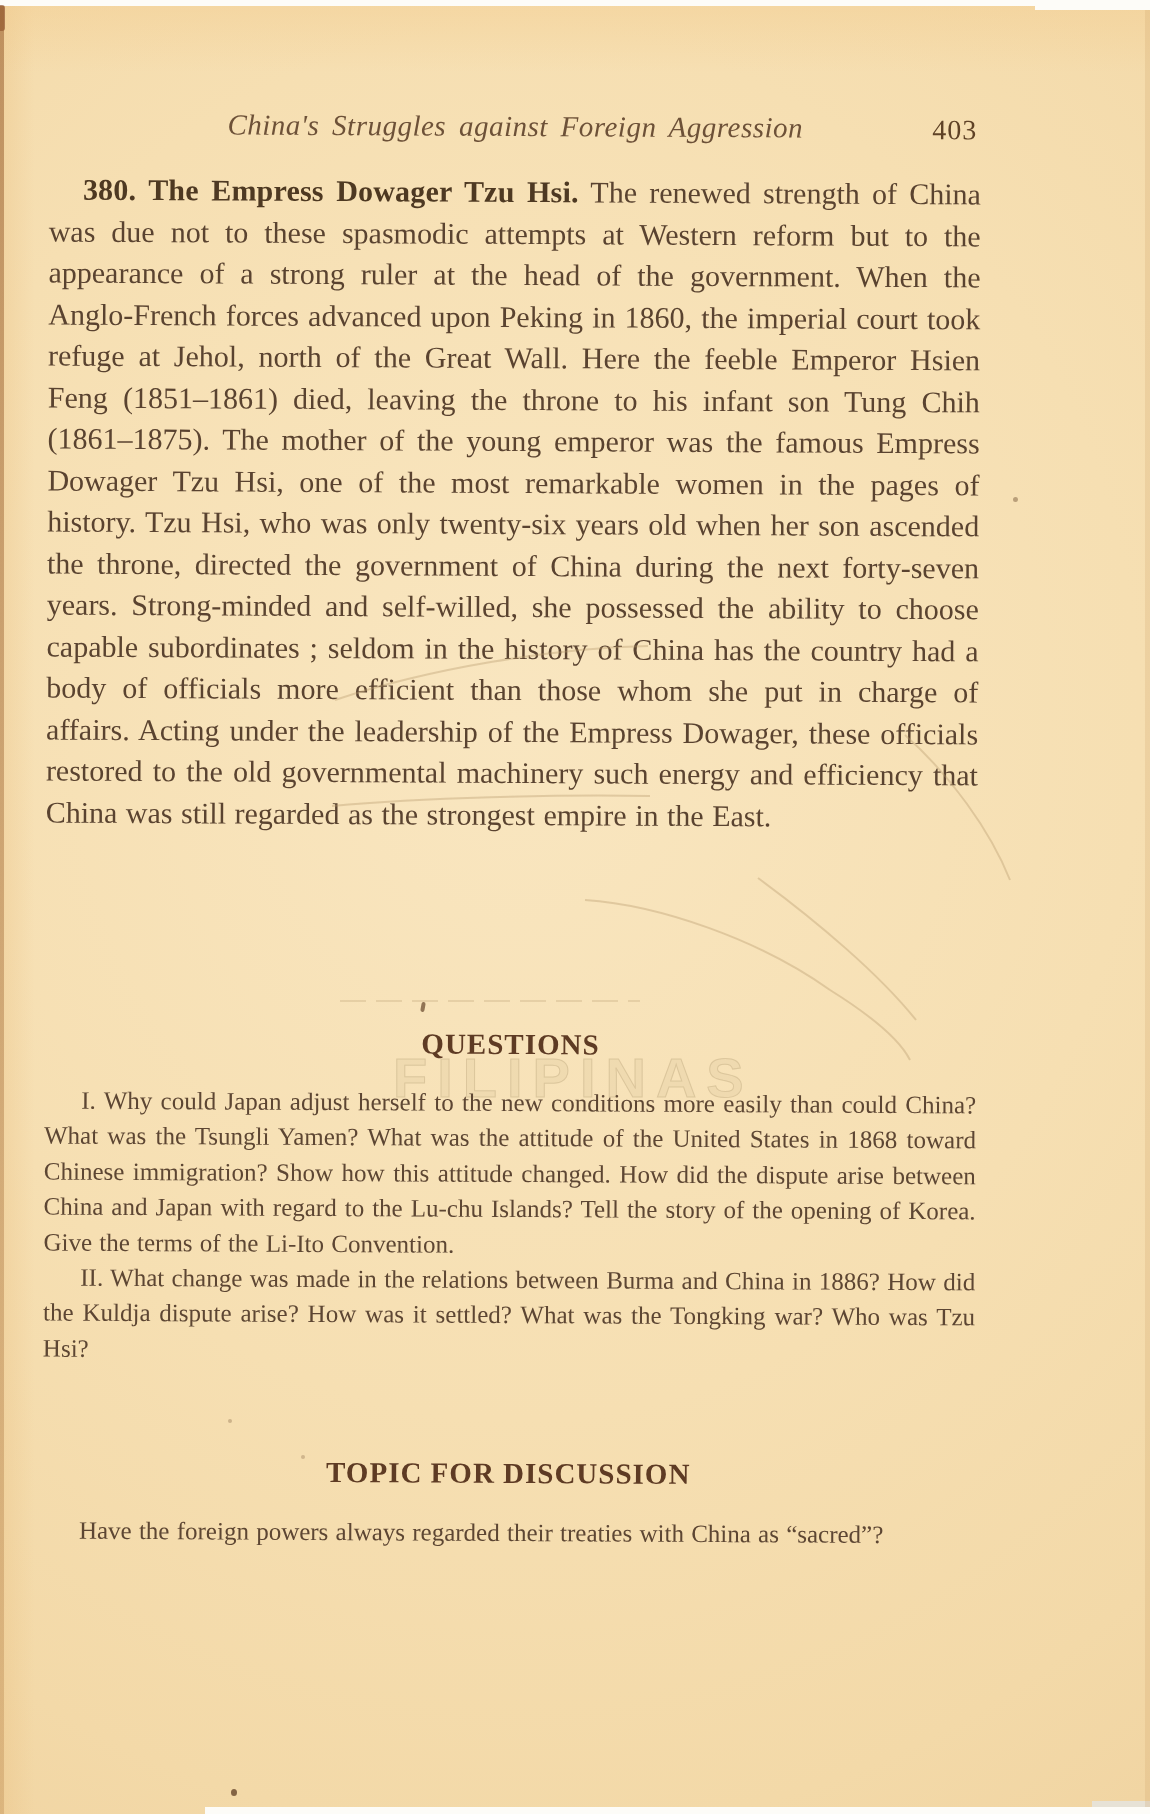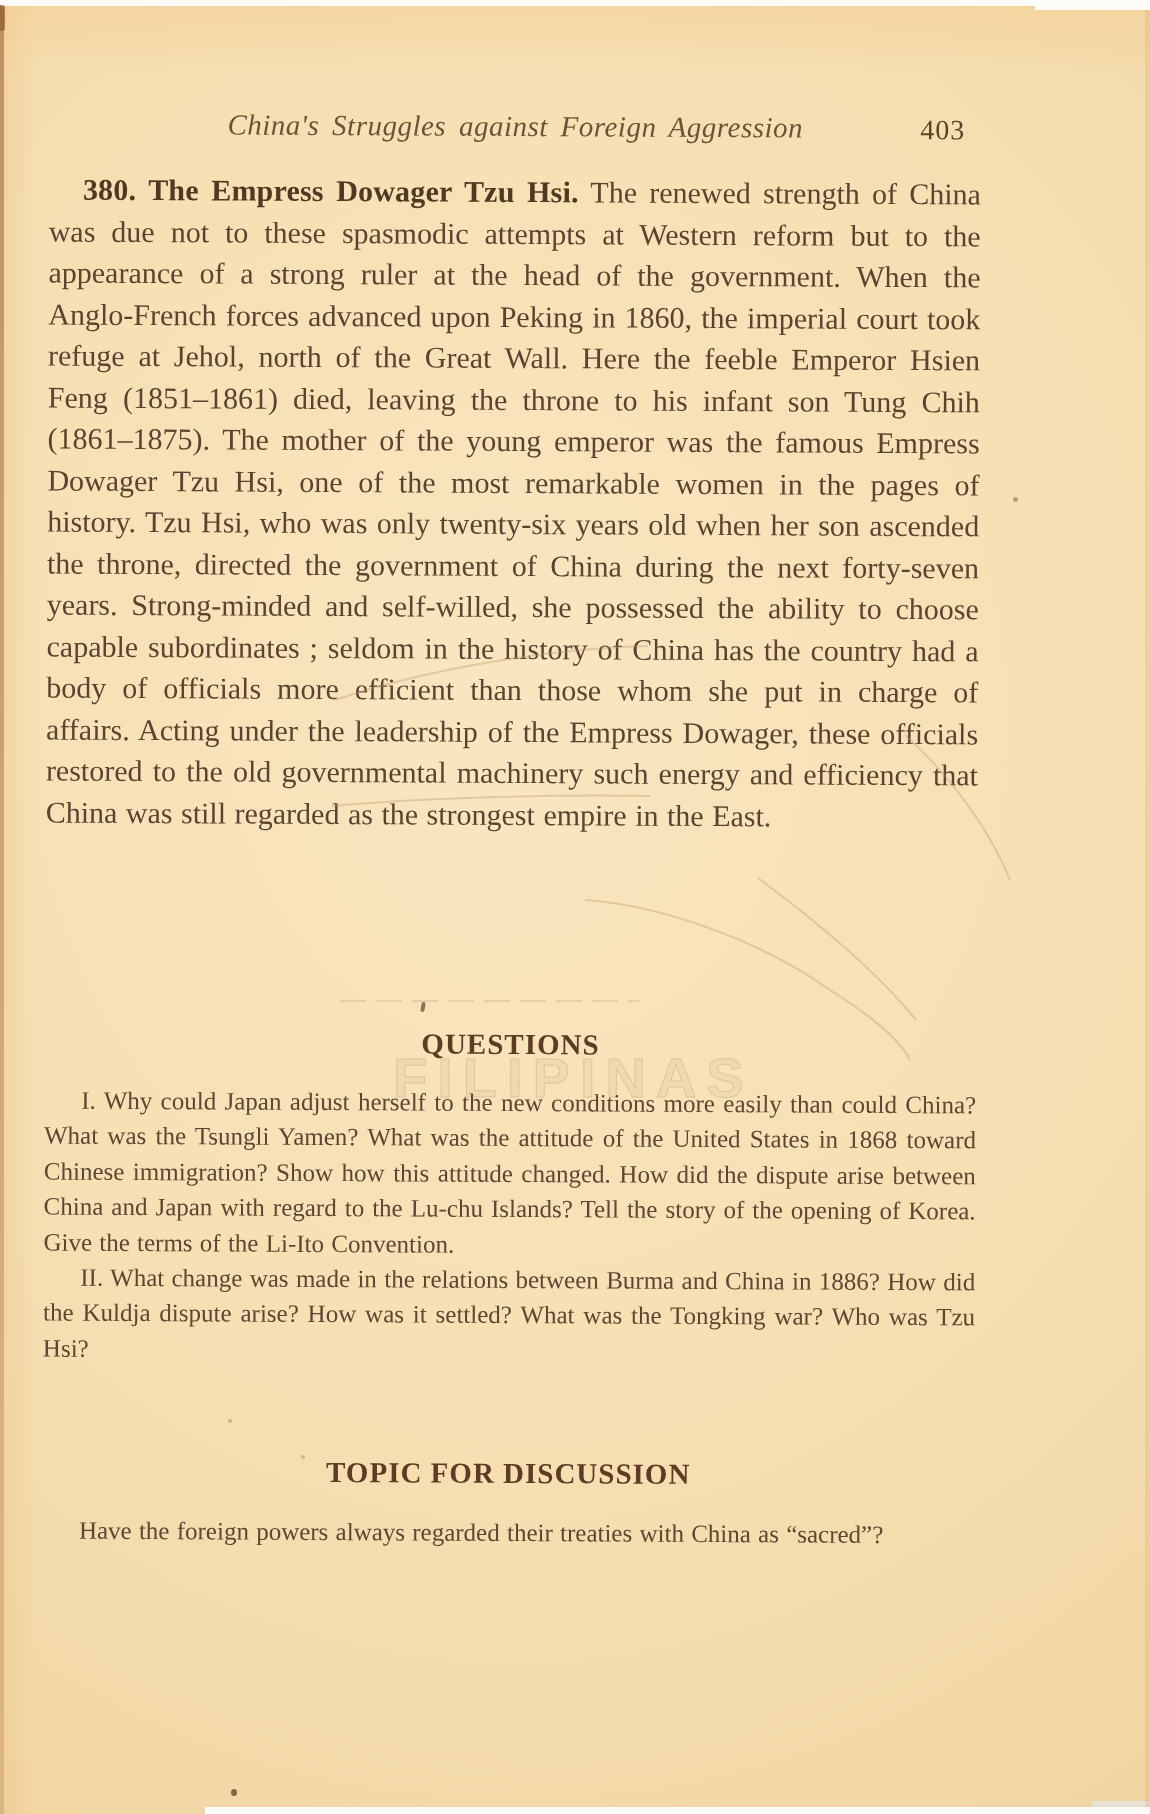--- a/index.html
+++ b/index.html
@@ -51,21 +51,21 @@
     transform:rotate(0.3deg); transform-origin:466px 950px;
     z-index:2;
   }
 
   .running-header { position:absolute; top:110px; left:0; width:100%; text-align:center; }
   .rh-title {
     font-style:italic; font-size:29px; color:#6d5138;
     letter-spacing:.5px; word-spacing:5px;
   }
   .rh-page {
-    position:absolute; right:16px; top:2px;
+    position:absolute; right:4px; top:2px;
     font-size:28px; color:#5f4226; letter-spacing:1px;text-align:right;
   }
 
   .body-para {
     position:absolute; top:171px; left:0; width:100%; margin:0;
     font-size:30px; line-height:41.5px; color:#5a4330;
     text-align:justify; text-indent:34px; word-spacing:1px;
   }
   .body-para b { color:#4e3922; letter-spacing:.2px; }
 

